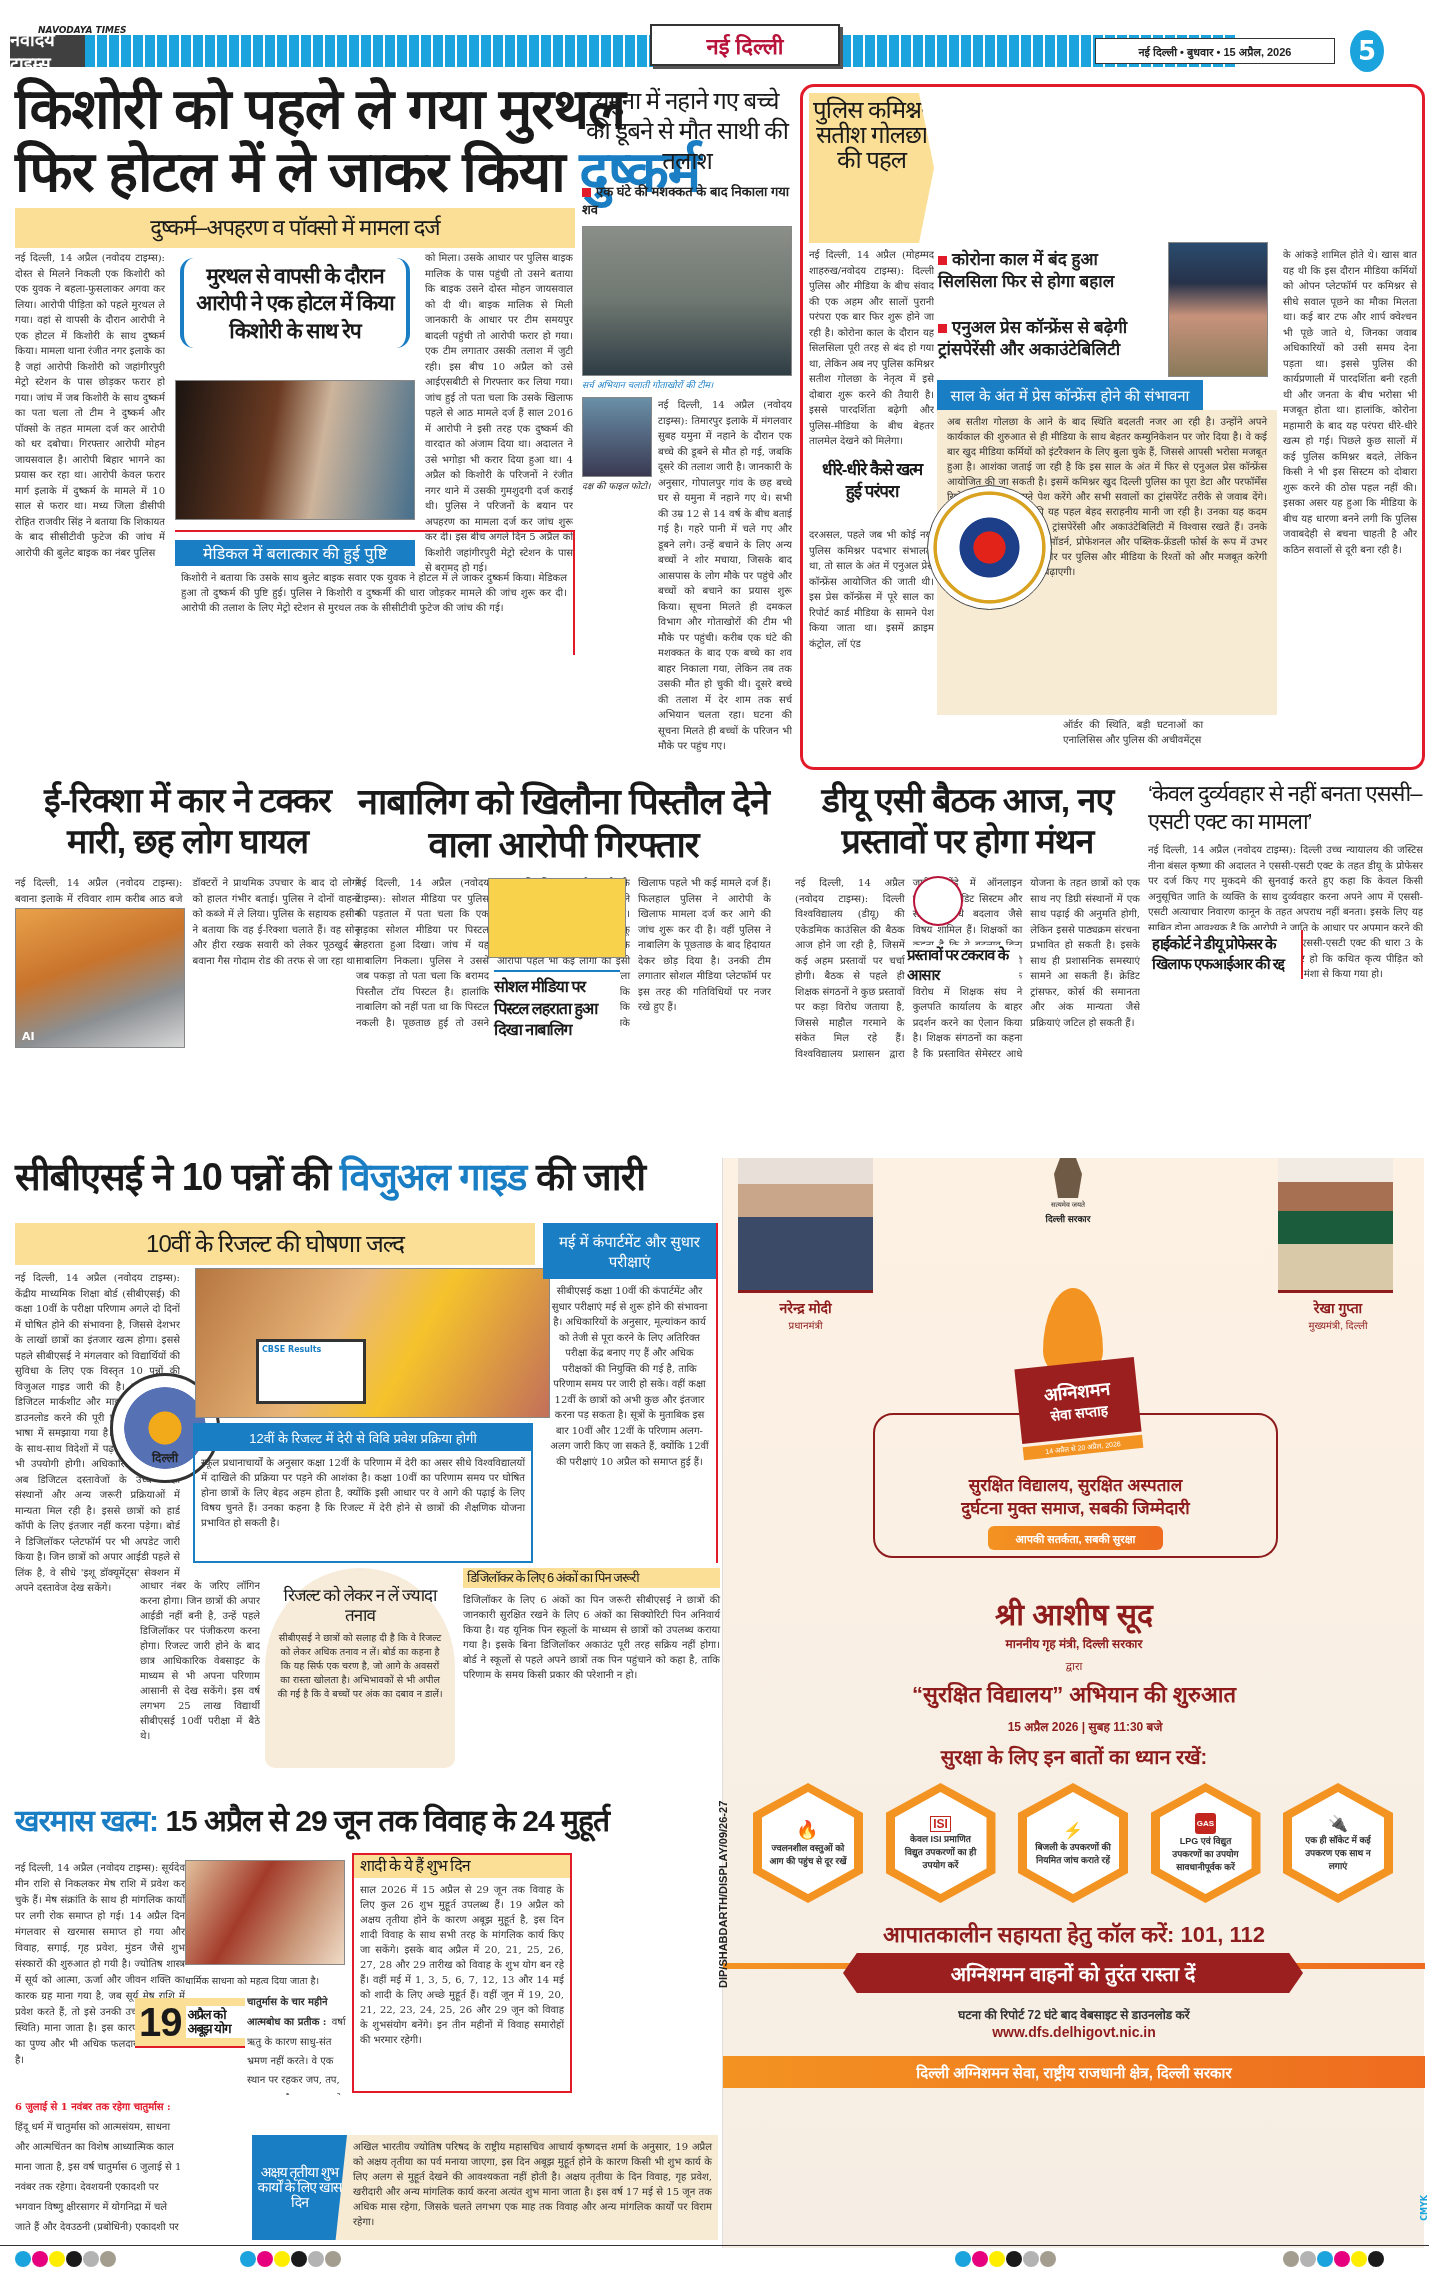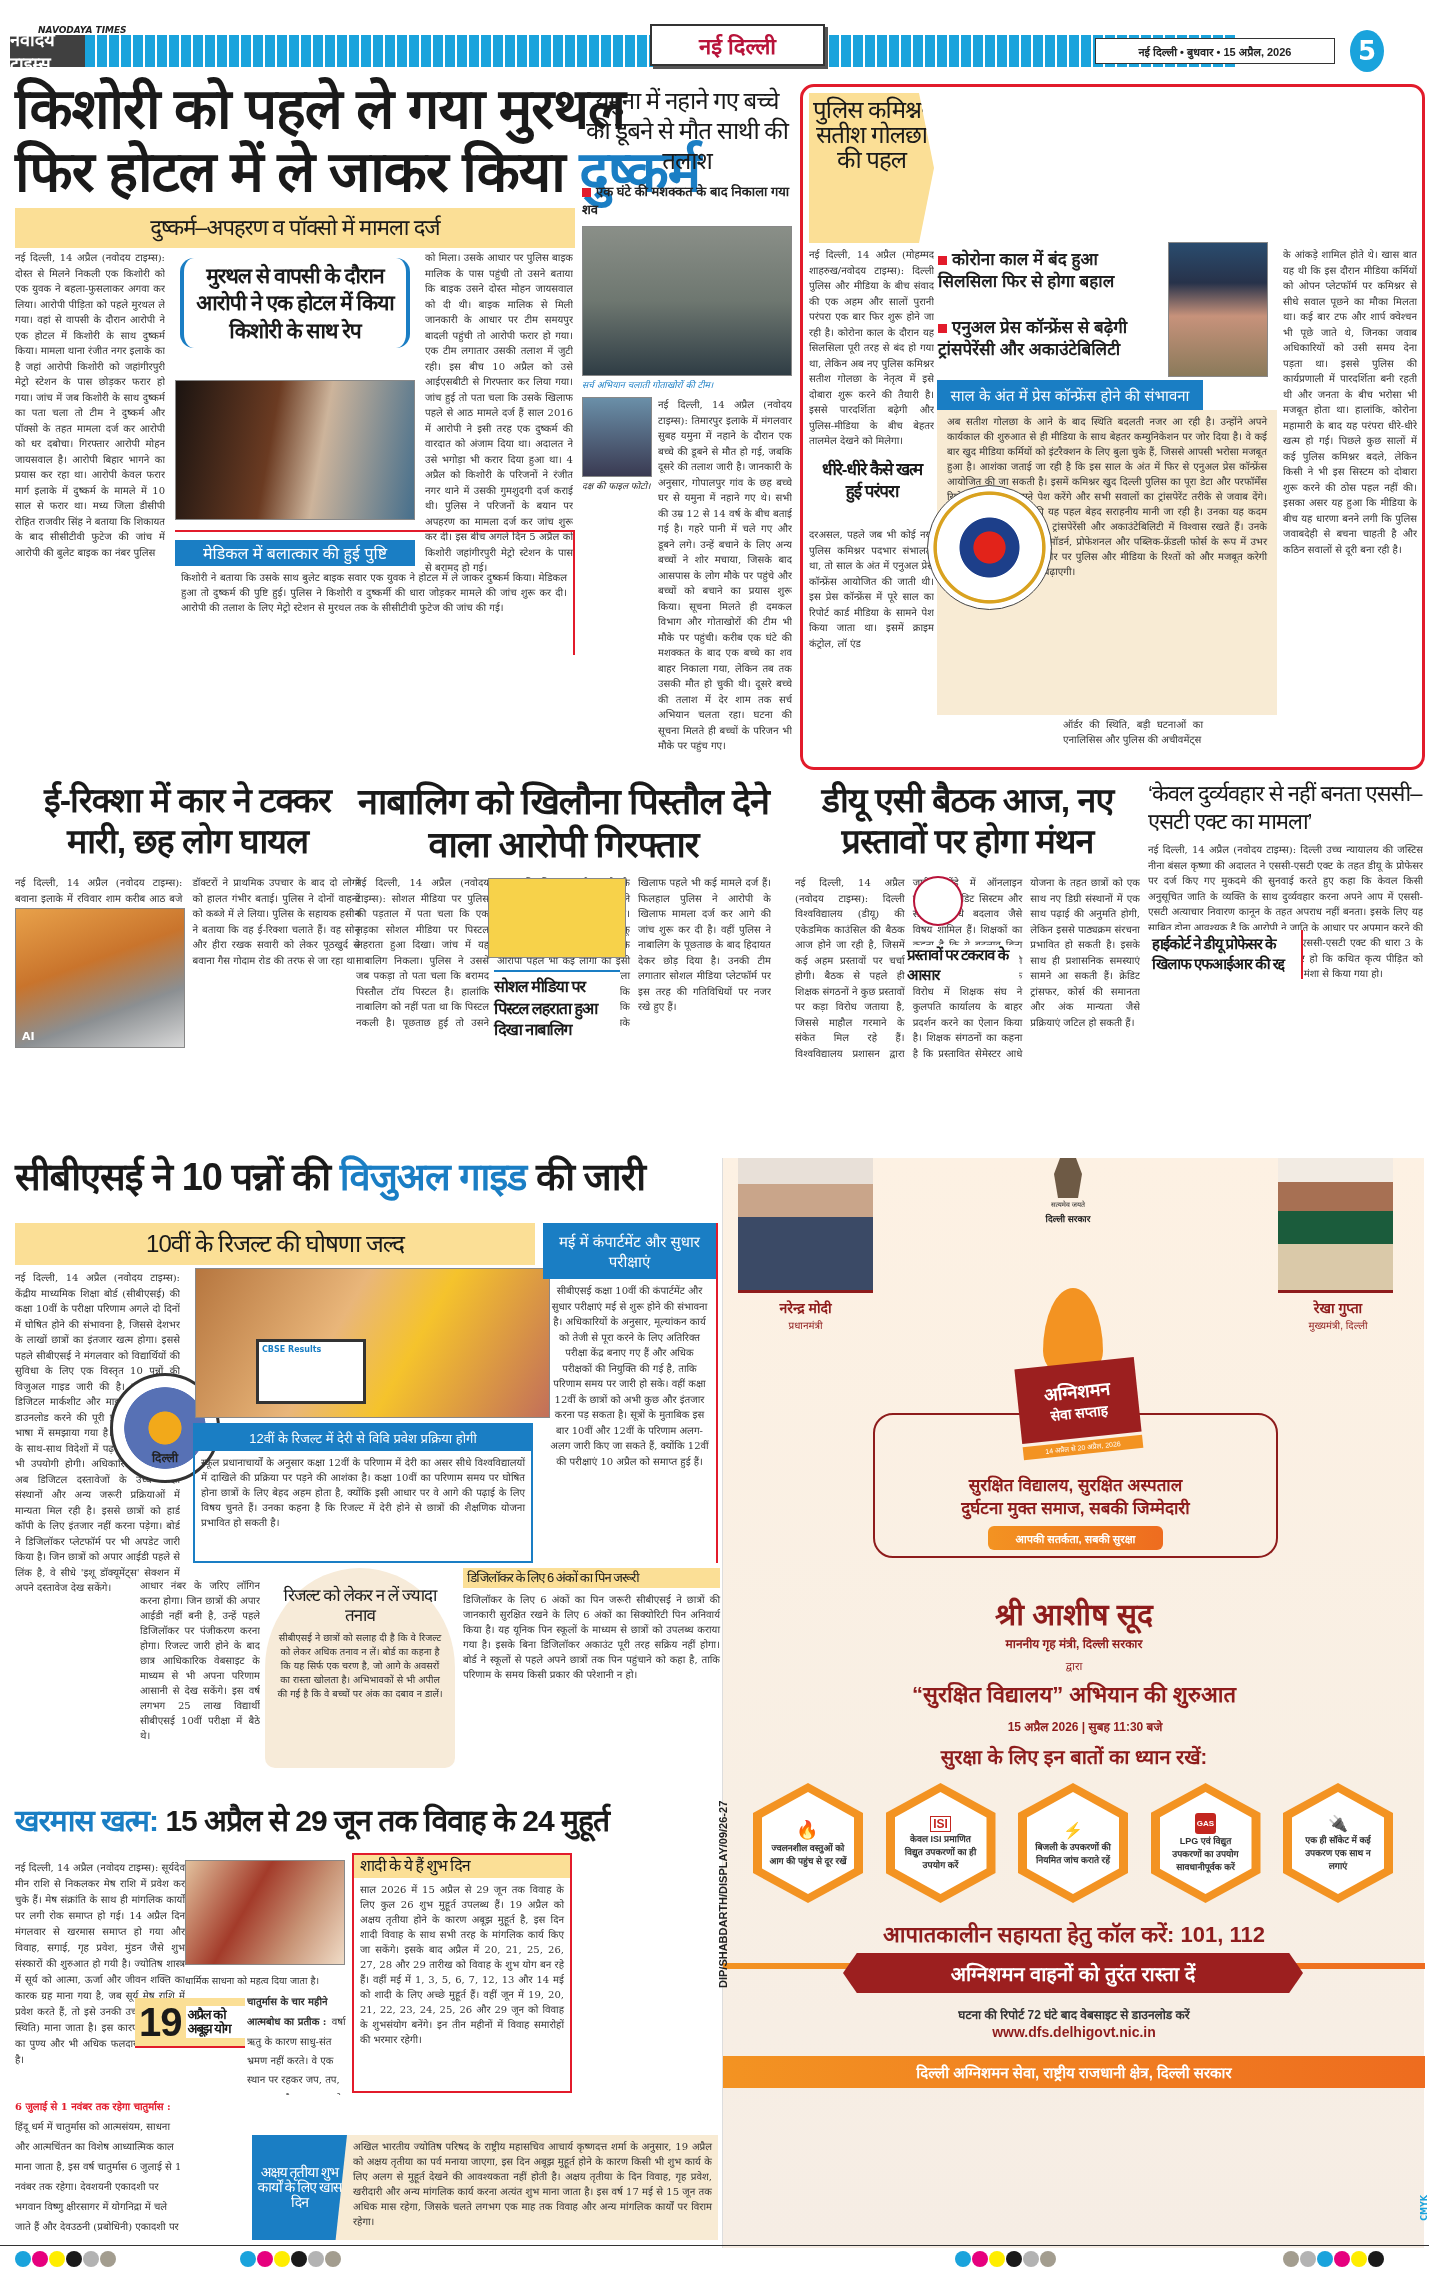--- a/index.html
+++ b/index.html
@@ -23,21 +23,21 @@
   .hex-inner{width:92px;height:102px;background:#fff;clip-path:polygon(50% 0,100% 25%,100% 75%,50% 100%,0 75%,0 25%);display:flex;flex-direction:column;align-items:center;justify-content:center;text-align:center;font-size:9px;font-weight:bold;color:#333;padding:6px;font-family:"Liberation Sans",sans-serif}
   .dot{display:inline-block;width:16px;height:16px;border-radius:50%;margin-right:1px}
 </style>
 </head>
 <body>
 
 <div class="abs" style="left:0;top:0;width:1429px;height:72px">
   <div class="abs" style="left:38px;top:25px;font-size:9px;font-style:italic;font-weight:bold">NAVODAYA TIMES</div>
   <div class="abs logo" style="left:10px;top:35px;width:75px;height:32px;font-size:18px">नवोदय टाइम्स</div>
   <div class="abs mast-stripes" style="left:85px;top:35px;width:1150px;height:32px"></div>
-  <div class="abs city-box" style="left:650px;top:24px;width:175px;height:42px;font-size:22px">नई दिल्ली</div>
+  <div class="abs city-box" style="left:650px;top:24px;width:190px;height:42px;font-size:22px">नई दिल्ली</div>
   <div class="abs date-box" style="left:1095px;top:38px;width:240px;height:26px;font-size:11px">नई दिल्ली • बुधवार • 15 अप्रैल, 2026</div>
   <div class="abs page-num" style="left:1350px;top:30px;width:34px;height:42px">5</div>
 </div>
 
 <div class="abs" style="left:15px;top:80px;width:560px;height:700px">
   <div class="hd" style="font-size:56px;white-space:nowrap">किशोरी को पहले ले गया मुरथल</div>
   <div class="hd" style="font-size:56px;white-space:nowrap;margin-top:4px">
     <span>फिर होटल में ले जाकर किया </span><span style="color:#1a7ec4">दुष्कर्म</span>
   </div>
   <div class="yellow-band hd" style="margin-top:6px;height:40px;font-size:22px;font-weight:normal">दुष्कर्म–अपहरण व पॉक्सो में मामला दर्ज</div>

